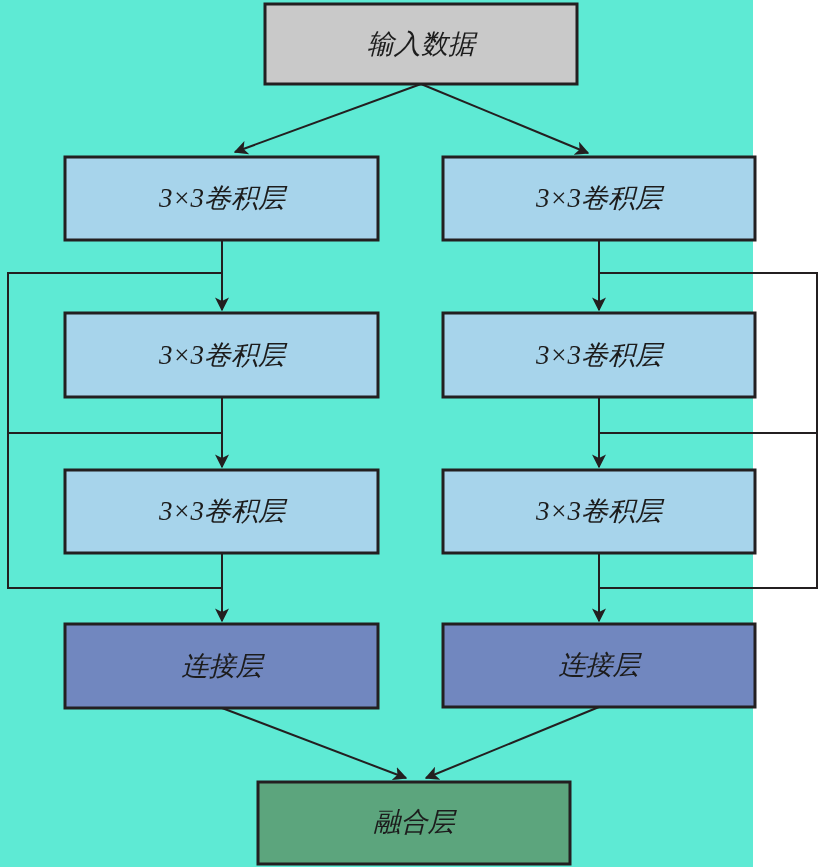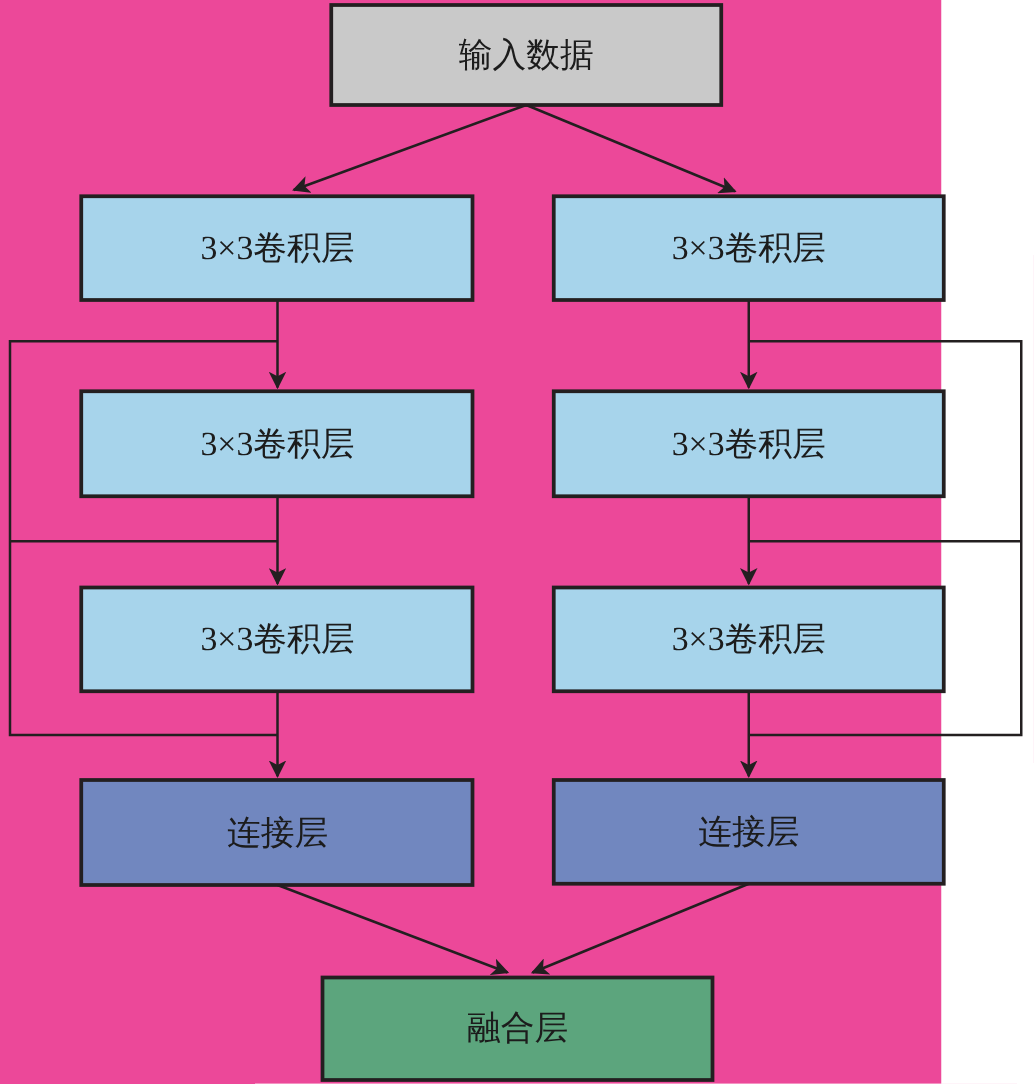--- a/index.html
+++ b/index.html
@@ -4,21 +4,22 @@
 <style>
   html, body {
     margin: 0;
     padding: 0;
     background: #ffffff;
   }
   .canvas {
     position: relative;
     width: 753px;
     height: 867px;
-    background: #ec4899;
+    background: #5eead4;
+    font-style: italic;
   }
   svg {
     display: block;
   }
   svg text {
     font-family: "Liberation Serif", "DejaVu Serif", serif;
     font-size: 27px;
     fill: #1c1c1c;
     stroke: none;
     text-anchor: middle;

